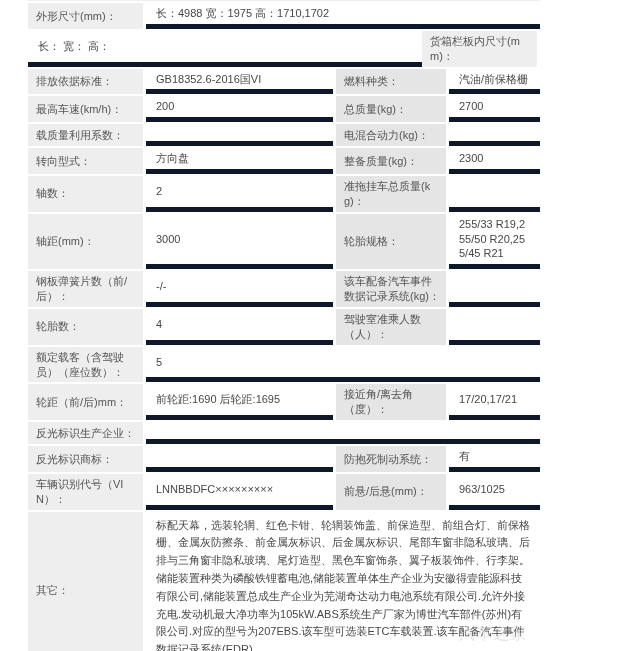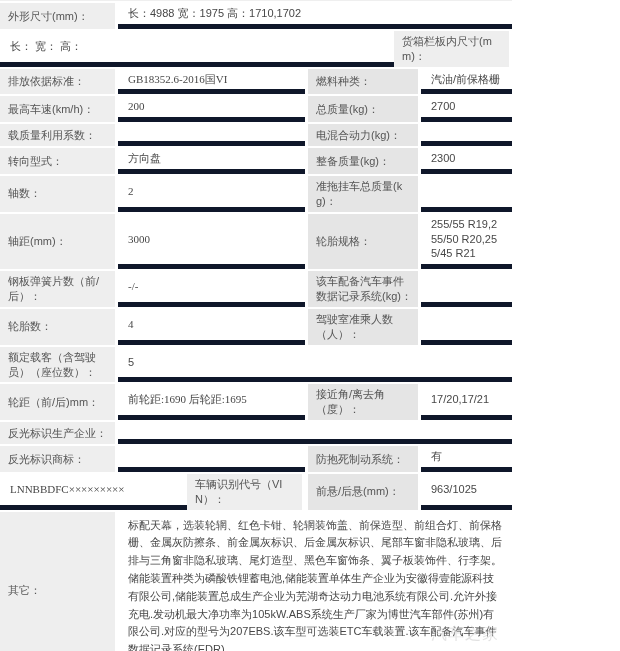--- a/index.html
+++ b/index.html
@@ -5,21 +5,21 @@
   html,body { margin:0; padding:0; }
   body {
     width:620px; height:651px;
     background:#ffffff;
     font-family:"Liberation Sans", sans-serif;
     font-size:11px;
     color:#454545;
     position:relative;
     overflow:hidden;
   }
-  .page { position:relative; width:512px; height:651px; }
+  .page { position:relative; width:512px; height:651px;padding-left:28px; }
 
   
   .spec { padding-top:2px; border-top:1px solid #efefef; }
   .s-row { display:flex; align-items:stretch; margin-bottom:2px; }
   .cell {
     box-sizing:border-box;
     display:flex; align-items:center;
     min-height:22px;
     word-break:break-all;
   }
@@ -39,21 +39,21 @@
     margin-right:3px;
     margin-left:3px;
     line-height:1.35;
   }
   .val {
     padding:3px 10px;
     border-bottom:5px solid #0f172a;
     color:#474747;
     line-height:1.35;
   }
-  .val1 { width:187px; flex:0 0 187px;font-family:Liberation Serif, serif; }
+  .val1 { width:187px; flex:0 0 187px; }
   .val2 { flex:1 1 auto; }
   .valfull { flex:1 1 auto; }
   .multiline {
     display:block;
     line-height:1.62;
     padding:5px 10px;
     word-break:break-all;
   }
 
   
@@ -127,21 +127,21 @@
       <div class="s-row">
         <div class="cell lbl">轴数：</div>
         <div class="cell val val1">2</div>
         <div class="cell lbl2">准拖挂车总质量(kg)：</div>
         <div class="cell val val2"></div>
       </div>
       <div class="s-row">
         <div class="cell lbl">轴距(mm)：</div>
         <div class="cell val val1">3000</div>
         <div class="cell lbl2">轮胎规格：</div>
-        <div class="cell val val2">255/55 R19,255/50 R20,255/45 R21</div>
+        <div class="cell val val2">255/33 R19,255/50 R20,255/45 R21</div>
       </div>
       <div class="s-row">
         <div class="cell lbl">钢板弹簧片数（前/后）：</div>
         <div class="cell val val1">-/-</div>
         <div class="cell lbl2">该车配备汽车事件数据记录系统(kg)：</div>
         <div class="cell val val2"></div>
       </div>
       <div class="s-row">
         <div class="cell lbl">轮胎数：</div>
         <div class="cell val val1">4</div>
@@ -163,22 +163,22 @@
         <div class="cell val val1"></div>
         <div class="cell val val2"></div>
       </div>
       <div class="s-row">
         <div class="cell lbl">反光标识商标：</div>
         <div class="cell val val1"></div>
         <div class="cell lbl2">防抱死制动系统：</div>
         <div class="cell val val2">有</div>
       </div>
       <div class="s-row">
+        <div class="cell lbl">车辆识别代号（VIN）：</div>
         <div class="cell val val1">LNNBBDFC×××××××××</div>
-        <div class="cell lbl">车辆识别代号（VIN）：</div>
         <div class="cell lbl2">前悬/后悬(mm)：</div>
         <div class="cell val val2">963/1025</div>
       </div>
       <div class="s-row">
         <div class="cell lbl">其它：</div>
         <div class="cell val valfull multiline">标配天幕，选装轮辋、红色卡钳、轮辋装饰盖、前保造型、前组合灯、前保格栅、金属灰防擦条、前金属灰标识、后金属灰标识、尾部车窗非隐私玻璃、后排与三角窗非隐私玻璃、尾灯造型、黑色车窗饰条、翼子板装饰件、行李架。储能装置种类为磷酸铁锂蓄电池,储能装置单体生产企业为安徽得壹能源科技有限公司,储能装置总成生产企业为芜湖奇达动力电池系统有限公司.允许外接充电.发动机最大净功率为105kW.ABS系统生产厂家为博世汽车部件(苏州)有限公司.对应的型号为207EBS.该车型可选装ETC车载装置.该车配备汽车事件数据记录系统(EDR).</div>
       </div>
       <div class="s-row">
         <div class="cell lbl">说明：</div>
         <div class="cell val valfull"></div>

